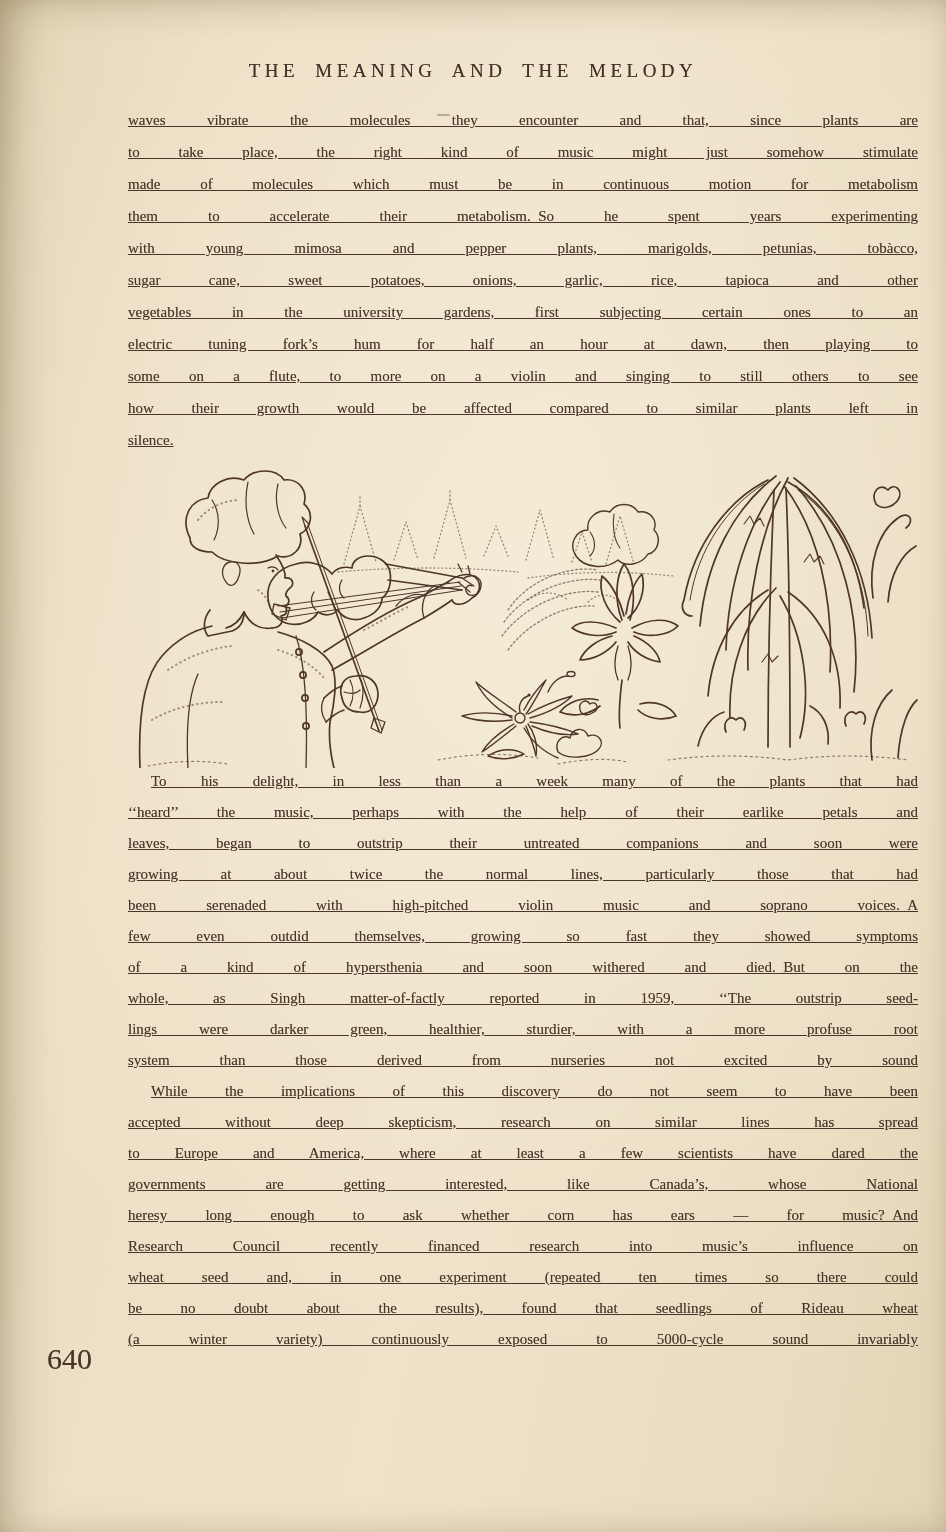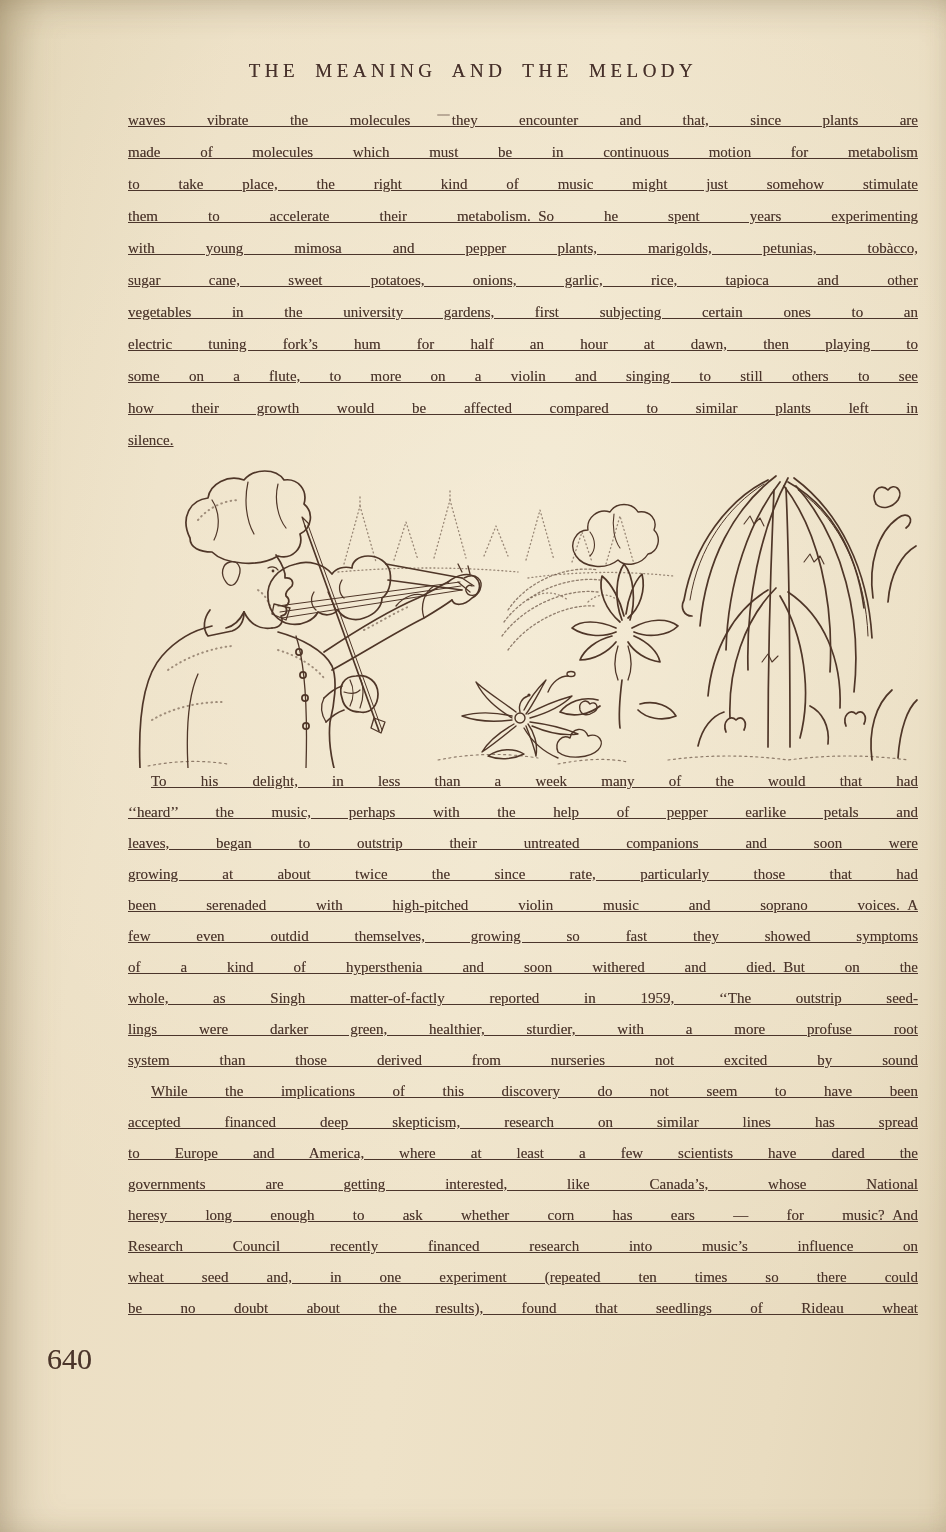--- a/index.html
+++ b/index.html
@@ -41,22 +41,22 @@
 </head>
 <body>
 
 <div class="page">
 
   <div class="running-head">THE MEANING AND THE MELODY</div>
   <div class="head-mark"></div>
 
   <div class="textblock tb1">
     <div class="line">waves vibrate the molecules they encounter and that, since plants are</div>
+    <div class="line">to take place, the right kind of music might just somehow stimulate</div>
     <div class="line">made of molecules which must be in continuous motion for metabolism</div>
-    <div class="line">to take place, the right kind of music might just somehow stimulate</div>
     <div class="line">them to accelerate their metabolism. So he spent years experimenting</div>
     <div class="line">with young mimosa and pepper plants, marigolds, petunias, tobàcco,</div>
     <div class="line">sugar cane, sweet potatoes, onions, garlic, rice, tapioca and other</div>
     <div class="line">vegetables in the university gardens, first subjecting certain ones to an</div>
     <div class="line">electric tuning fork’s hum for half an hour at dawn, then playing to</div>
     <div class="line">some on a flute, to more on a violin and singing to still others to see</div>
     <div class="line">how their growth would be affected compared to similar plants left in</div>
     <div class="line lastline">silence.</div>
   </div>
 
@@ -230,35 +230,36 @@
       <g stroke-dasharray="2 3.5" stroke-width="1.2" opacity="0.6">
         <path d="M310,300 Q360,290 410,298"></path>
         <path d="M430,304 Q470,296 500,302"></path>
         <path d="M20,306 Q60,298 100,304"></path>
         <path d="M540,300 Q600,292 660,300 Q720,292 780,300"></path>
       </g>
     </g>
   </svg>
 
   <div class="textblock tb2">
-    <div class="line indent">To his delight, in less than a week many of the would that had</div>
-    <div class="line">‘‘heard’’ the music, perhaps with the help of pepper earlike petals and</div>
+    <div class="line indent">To his delight, in less than a week many of the plants that had</div>
+    <div class="line">‘‘heard’’ the music, perhaps with the help of their earlike petals and</div>
     <div class="line">leaves, began to outstrip their untreated companions and soon were</div>
-    <div class="line">growing at about twice the since rate, particularly those that had</div>
+    <div class="line">growing at about twice the normal lines, particularly those that had</div>
     <div class="line">been serenaded with high-pitched violin music and soprano voices. A</div>
     <div class="line">few even outdid themselves, growing so fast they showed symptoms</div>
     <div class="line">of a kind of hypersthenia and soon withered and died. But on the</div>
     <div class="line">whole, as Singh matter-of-factly reported in 1959, ‘‘The outstrip seed-</div>
     <div class="line">lings were darker green, healthier, sturdier, with a more profuse root</div>
     <div class="line">system than those derived from nurseries not excited by sound</div>
     <div class="line indent">While the implications of this discovery do not seem to have been</div>
-    <div class="line">accepted financed deep skepticism, research on similar lines has spread</div>
+    <div class="line">accepted without deep skepticism, research on similar lines has spread</div>
     <div class="line">to Europe and America, where at least a few scientists have dared the</div>
     <div class="line">governments are getting interested, like Canada’s, whose National</div>
     <div class="line">heresy long enough to ask whether corn has ears — for music? And</div>
     <div class="line">Research Council recently financed research into music’s influence on</div>
     <div class="line">wheat seed and, in one experiment (repeated ten times so there could</div>
     <div class="line">be no doubt about the results), found that seedlings of Rideau wheat</div>
+    <div class="line">(a winter variety) continuously exposed to 5000-cycle sound invariably</div>
   </div>
 
   <div class="page-num">640</div>
 
 </div>
 
 </body></html>

